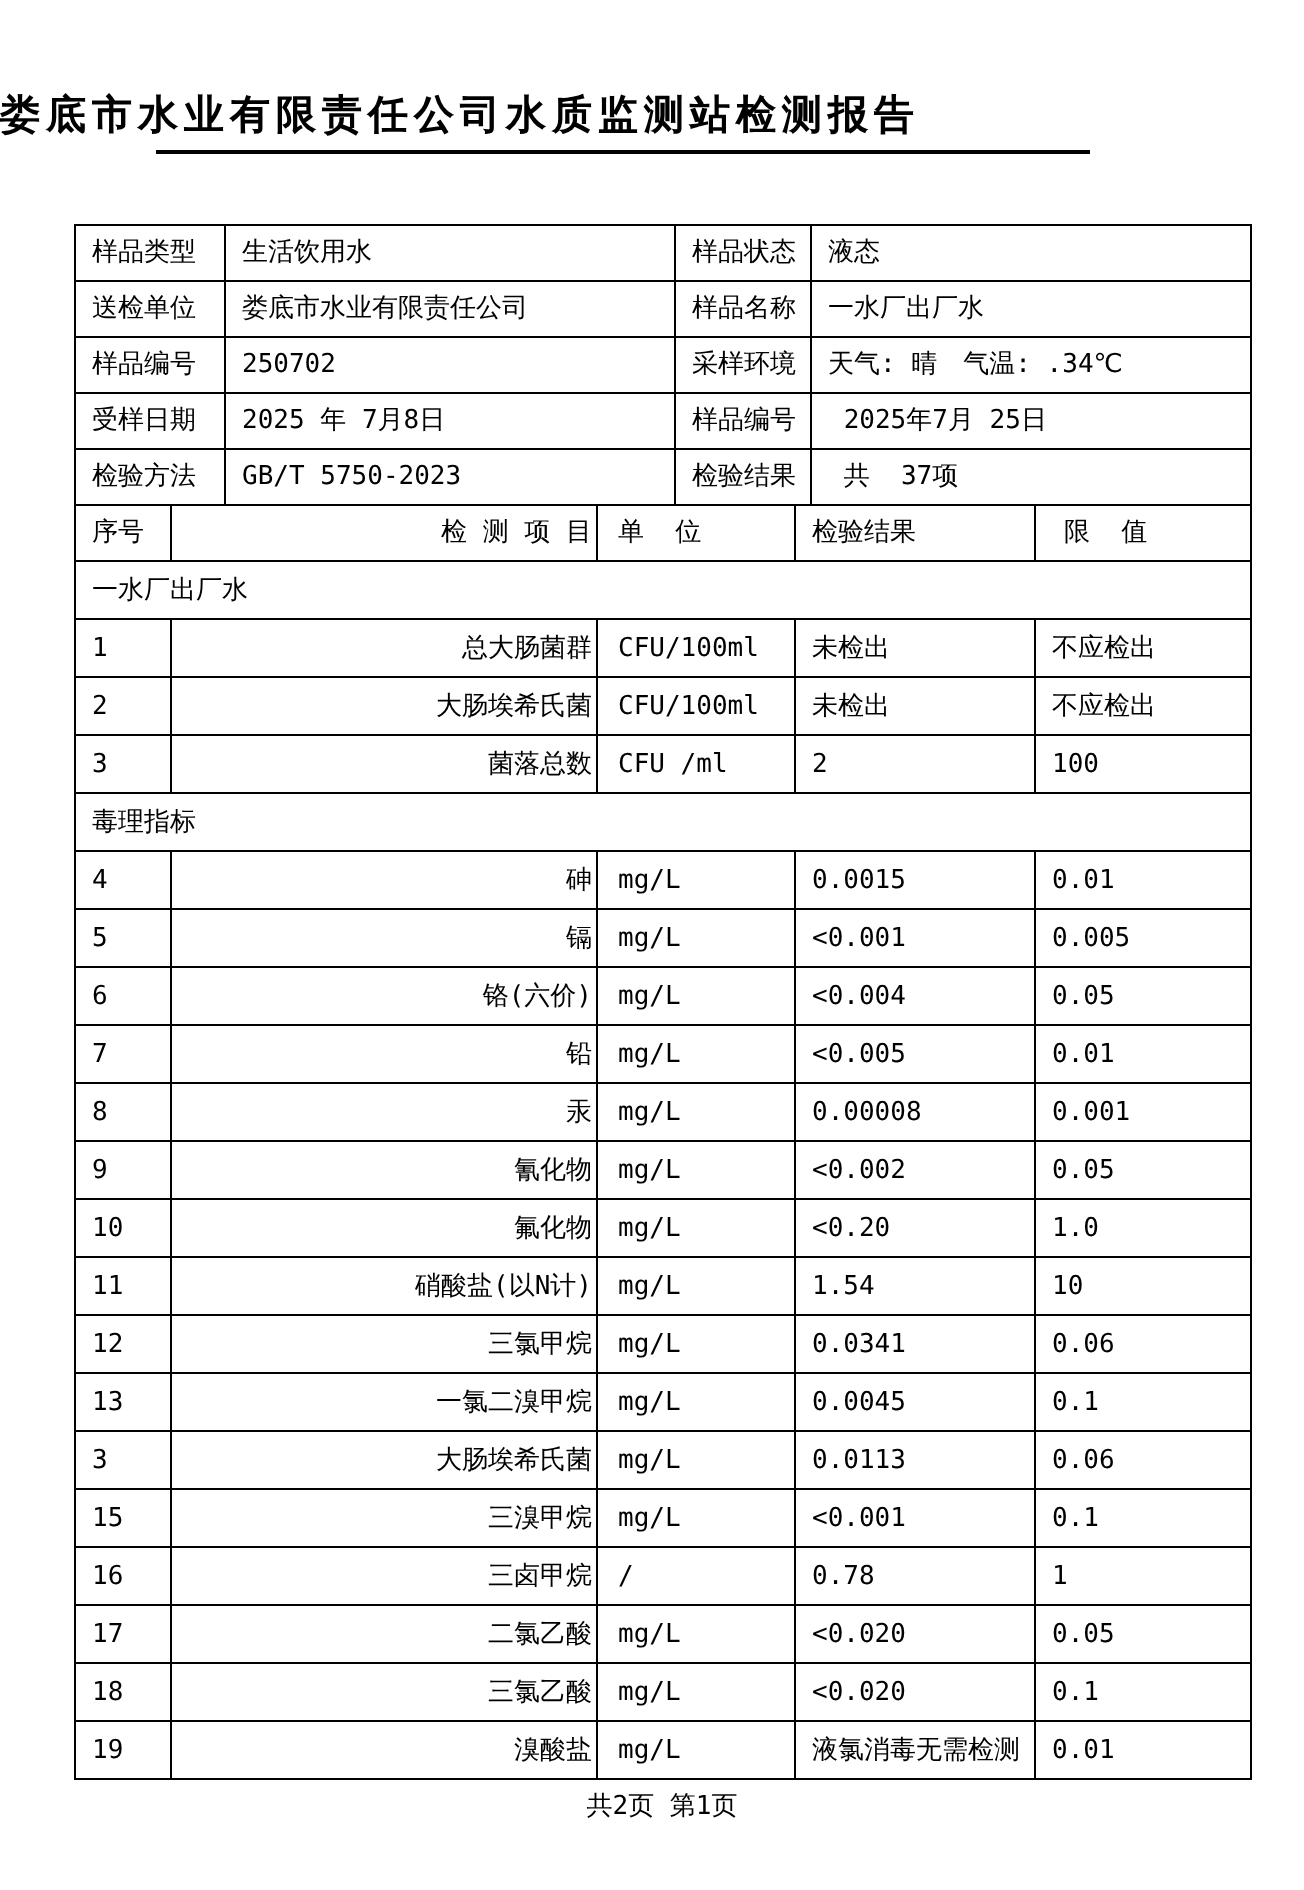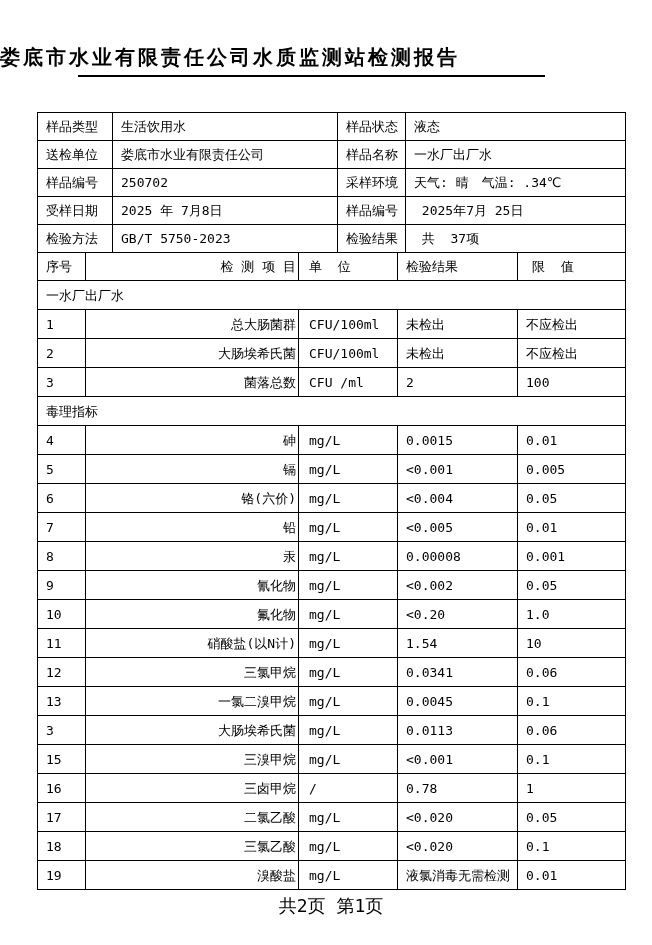--- a/index.html
+++ b/index.html
@@ -31,21 +31,21 @@
   .main-table td{height:28px;}
   .main-table tr.hdr td{height:27px;}
 
   .c-item{padding-left:14px;text-align:right;}
   .c-unit{padding-left:10px;}
   .h-lim{padding-left:14px;}
   td.section{padding-left:8px;}
 
   .footer{
     position:absolute;top:894px;left:37px;width:588px;text-align:center;
-    font-size:18px;white-space:pre;
+    font-size:13px;white-space:pre;
   }
 </style>
 </head>
 <body>
 
 <div class="page">
 
   <div class="title">娄底市水业有限责任公司水质监测站检测报告</div>
   <div class="title-rule"></div>
 

